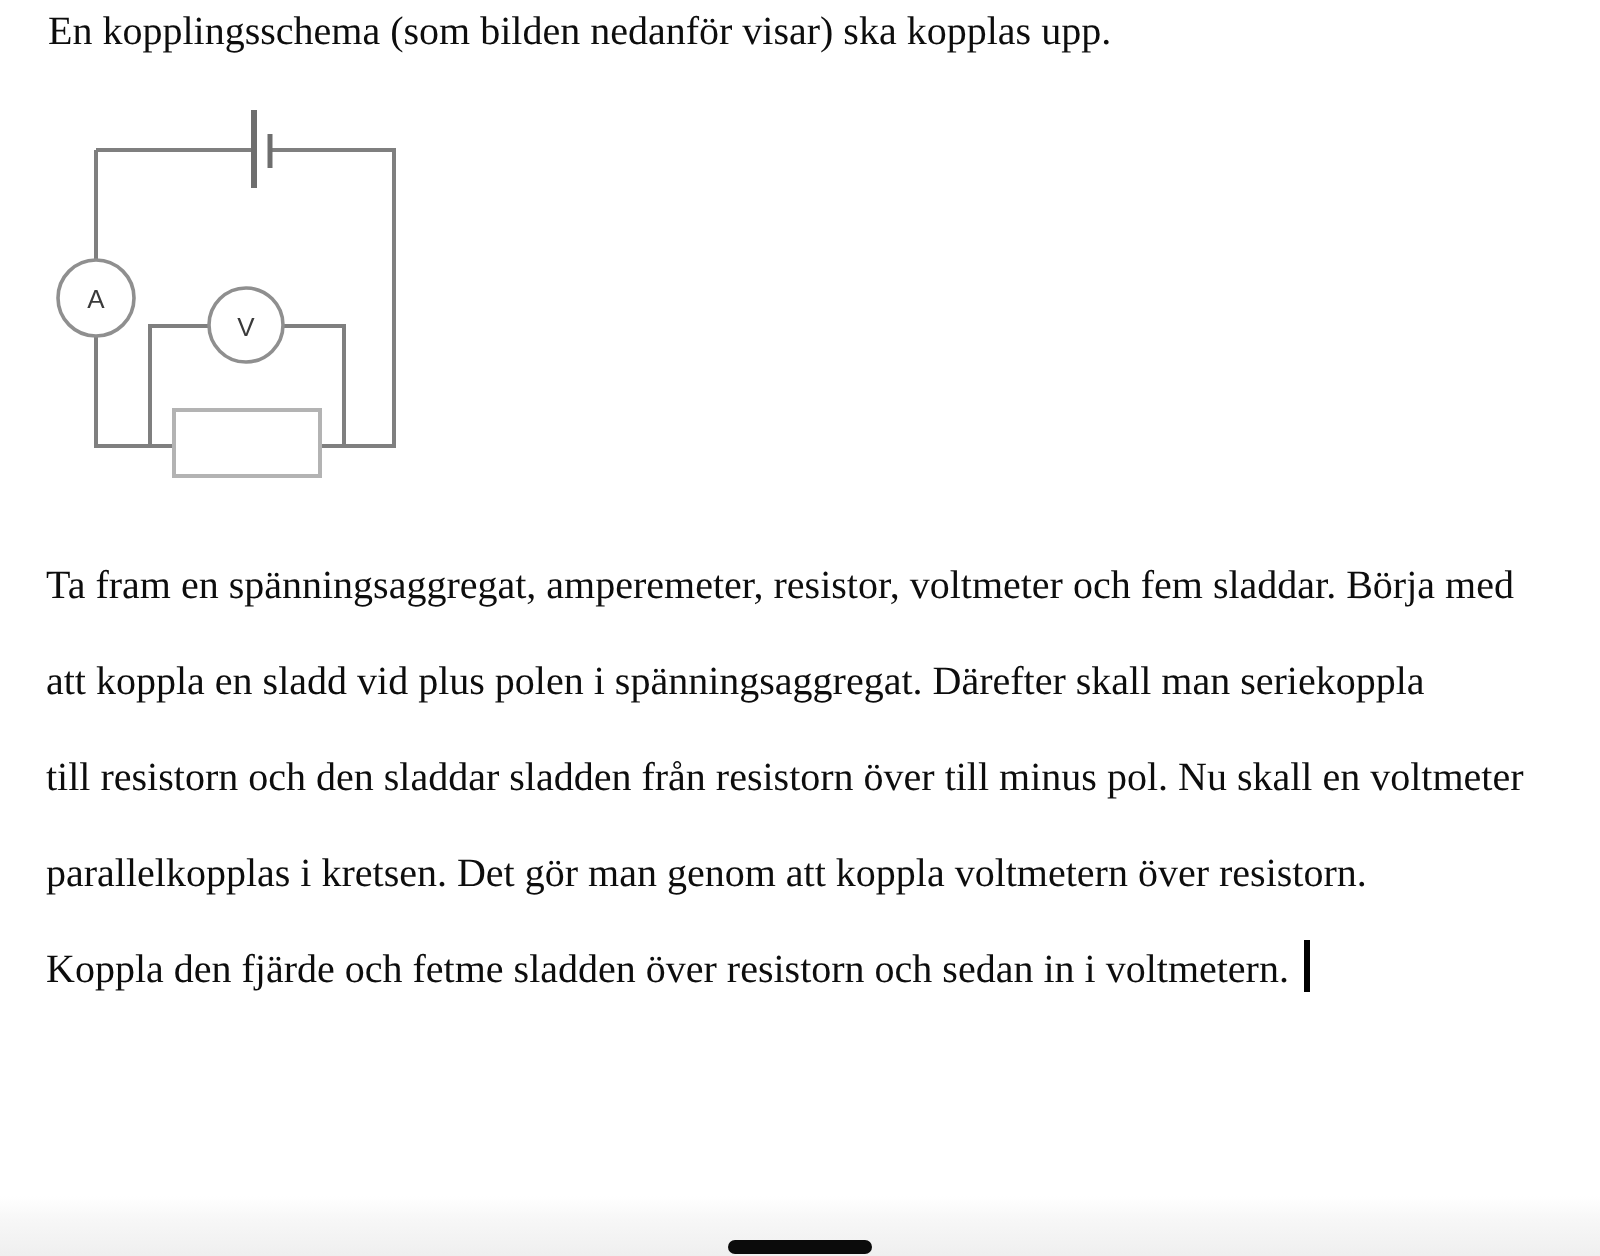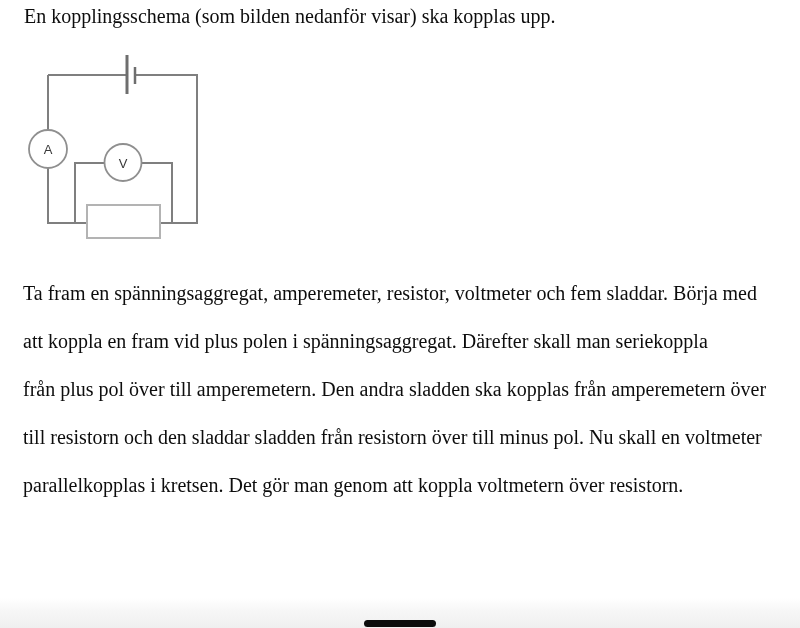--- a/index.html
+++ b/index.html
@@ -89,22 +89,22 @@
     <text x="20" y="112" text-anchor="middle">A</text>
 
     <circle cx="95" cy="120.5" r="18.5" fill="#ffffff" stroke="#8f8f8f" stroke-width="1.8"></circle>
     <text x="95" y="126" text-anchor="middle">V</text>
 
     <rect x="59" y="163" width="73" height="33" fill="#ffffff" stroke="#b3b3b3" stroke-width="2"></rect>
   </svg>
 
   <div class="doc-body">
     <div class="doc-line">Ta fram en spänningsaggregat, amperemeter, resistor, voltmeter och fem sladdar. Börja med</div>
-    <div class="doc-line">att koppla en fram vid plus polen i spänningsaggregat. Därefter skall man seriekoppla</div>
-    <div class="doc-line">från plus pol över till amperemetern. Den andra sladden ska kopplas från amperemetern över</div>
+    <div class="doc-line">att koppla en sladd vid plus polen i spänningsaggregat. Därefter skall man seriekoppla</div>
     <div class="doc-line">till resistorn och den sladdar sladden från resistorn över till minus pol. Nu skall en voltmeter</div>
     <div class="doc-line">parallelkopplas i kretsen. Det gör man genom att koppla voltmetern över resistorn.</div>
+    <div class="doc-line"><span>Koppla den fjärde och fetme sladden över resistorn och sedan in i voltmetern.</span><span class="caret"></span></div>
   </div>
 
   <div class="bottom-fade"></div>
   <div class="home-indicator"></div>
 
 </div>
 
 </body></html>

